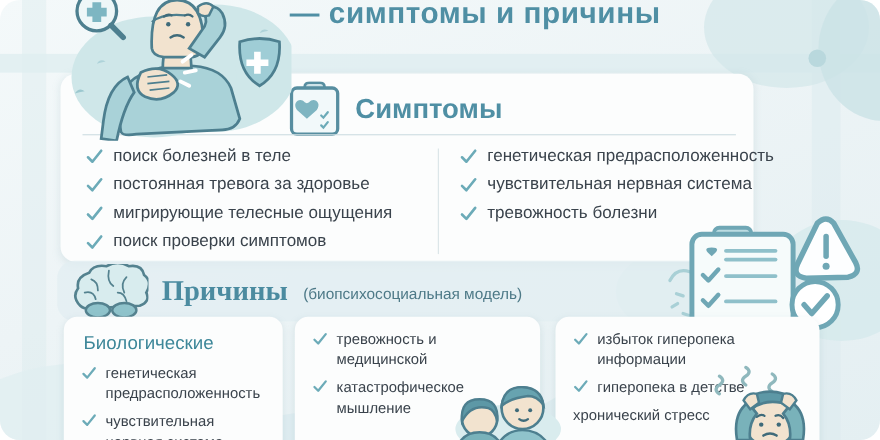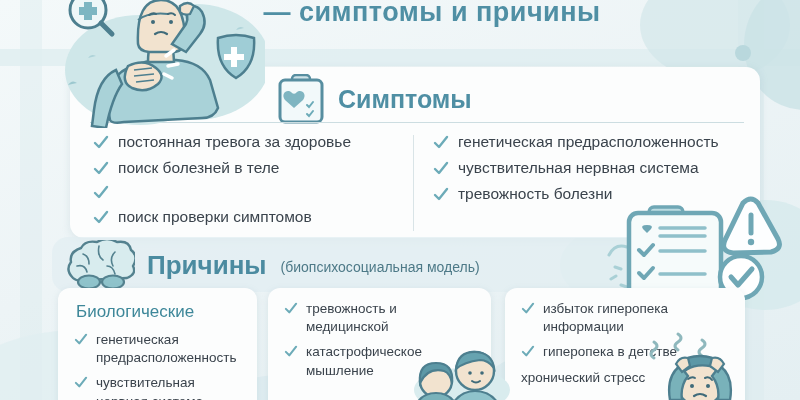--- a/index.html
+++ b/index.html
@@ -1,44 +1,44 @@
 <!DOCTYPE html>
 <html><head>
 <meta charset="utf-8">
 <style>
   html,body{margin:0;padding:0;}
   body{width:800px;height:400px;overflow:hidden;font-family:"Liberation Sans",sans-serif;}
   .stage{position:relative;width:800px;height:400px;overflow:hidden;
-         background:linear-gradient(160deg,#f4f9fa 0%,#edf4f6 45%,#e4eff2 100%);}
+         background:linear-gradient(160deg,#f4f9fa 0%,#edf4f6 45%,#e4eff2 100%);border-radius:18px;}
   
   .deco{position:absolute;pointer-events:none;}
   .v-strip{position:absolute;top:0;bottom:0;background:#dcebee;opacity:.55;}
   .h-band{position:absolute;left:0;right:0;top:49px;height:17px;background:#dfedf0;opacity:.8;}
   .blob{position:absolute;border-radius:50%;}
   
   .title{position:absolute;top:-3px;left:252px;width:360px;text-align:center;
          font-size:27px;font-weight:bold;color:#4f8fa4;letter-spacing:.5px;}
   
-  .sym-card{position:absolute;left:70px;top:67px;width:690px;height:171px;background:#fcfdfd;
+  .sym-card{position:absolute;left:55px;top:67px;width:630px;height:171px;background:#fcfdfd;
             border-radius:14px;box-shadow:0 2px 8px rgba(120,160,170,.18);}
   .sym-head{position:absolute;left:208px;top:7px;display:flex;align-items:center;gap:14px;}
   .sym-head .txt{font-size:25px;font-weight:bold;color:#4f8fa4;}
   .sym-divider-h{position:absolute;left:20px;right:16px;top:55px;height:1px;background:#ccdde1;}
   .sym-divider-v{position:absolute;left:343px;top:68px;height:96px;width:1px;background:#d9e4e7;}
   .sym-col{position:absolute;top:66px;display:flex;flex-direction:column;row-gap:9px;}
   .sym-col.left{left:23px;width:310px;}
   .sym-col.right{left:363px;width:320px;}
   .chk-item{display:flex;align-items:center;gap:9px;font-size:15.5px;color:#3a434c;line-height:17px;}
   .chk{flex:0 0 auto;width:16px;height:14px;}
   .chk polyline{fill:none;stroke:#6cabb8;stroke-width:2.4;stroke-linecap:round;stroke-linejoin:round;}
   
   .causes-band{position:absolute;left:52px;top:237px;width:695px;height:55px;background:#e2eef1;
                border-radius:16px;opacity:.75;}
   .causes-head{position:absolute;left:63px;top:240px;display:flex;align-items:center;gap:12px;}
-  .causes-head .main{font-size:26px;font-weight:bold;color:#4b8ba0;}
+  .causes-head .main{font-size:26px;font-weight:bold;color:#4b8ba0;font-family:Liberation Serif, serif;}
   .causes-head .sub{font-size:14px;color:#4d7987;padding-left:2px;padding-top:4px;}
   
   .cause-card{position:absolute;top:288px;height:130px;background:#fcfdfd;border-radius:12px;
               box-shadow:0 2px 7px rgba(120,160,170,.18);padding:12px 14px 0 16px;box-sizing:border-box;}
   .cause-card .c-title{font-size:17px;font-weight:normal;color:#3d8799;margin:2px 0 9px 2px;}
   .cause-item{display:flex;align-items:flex-start;gap:8px;font-size:13.5px;color:#3a434c;
               line-height:1.35;margin-bottom:7px;}
   .cause-item .chk{margin-top:2px;width:14px;height:12px;}
   #card-bio{left:58px;width:199px;}
   #card-psy{left:268px;width:223px;}
@@ -77,32 +77,33 @@
       <span class="txt">Симптомы</span>
     </div>
     <div class="sym-divider-h"></div>
     <div class="sym-divider-v"></div>
 
     <div class="sym-col left">
       <div class="chk-item">
         <svg class="chk" viewBox="0 0 16 14">
             <polyline points="2,8 6,12 14,2"></polyline>
           </svg>
+        <span>поиск болезней в теле</span>
+      </div>
+      <div class="chk-item">
+        <svg class="chk" viewBox="0 0 16 14">
+            <polyline points="2,8 6,12 14,2"></polyline>
+          </svg>
         <span>постоянная тревога за здоровье</span>
       </div>
       <div class="chk-item">
         <svg class="chk" viewBox="0 0 16 14">
             <polyline points="2,8 6,12 14,2"></polyline>
           </svg>
-        <span>поиск болезней в теле</span>
-      </div>
-      <div class="chk-item">
-        <svg class="chk" viewBox="0 0 16 14">
-            <polyline points="2,8 6,12 14,2"></polyline>
-          </svg>
+        <span>мигрирующие телесные ощущения</span>
       </div>
       <div class="chk-item">
         <svg class="chk" viewBox="0 0 16 14">
             <polyline points="2,8 6,12 14,2"></polyline>
           </svg>
         <span>поиск проверки симптомов</span>
       </div>
     </div>
 
     <div class="sym-col right">

